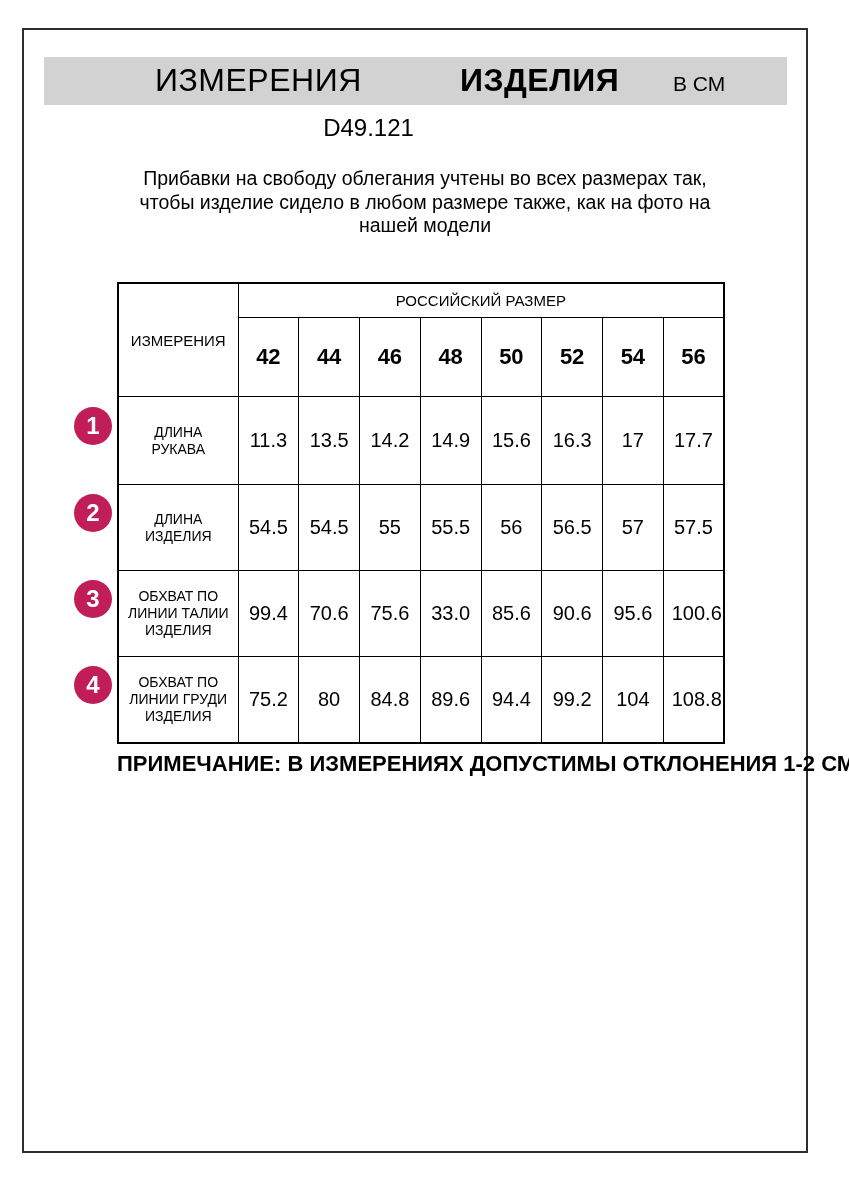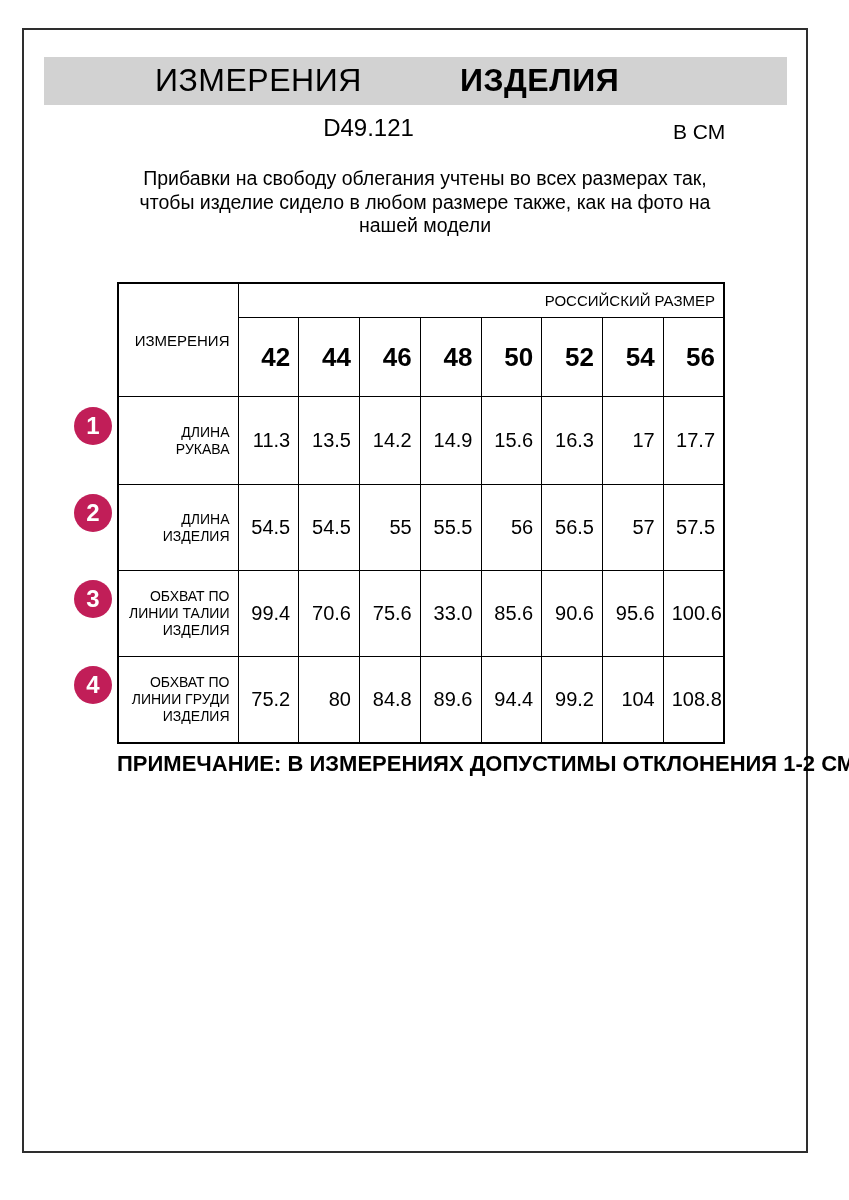--- a/index.html
+++ b/index.html
@@ -19,48 +19,48 @@
   .title-bar .t1{
     position:absolute;left:111px;top:50%;transform:translateY(-52%);
     font-size:32px;font-weight:400;letter-spacing:.5px;white-space:nowrap;
   }
   .title-bar .t2{
     position:absolute;left:416px;top:50%;transform:translateY(-52%);
     font-size:32px;font-weight:700;letter-spacing:.5px;white-space:nowrap;
   }
   .title-bar .t3{
     position:absolute;left:629px;top:50%;transform:translateY(-38%);
-    font-size:21px;font-weight:400;white-space:nowrap;margin-top:48px;
+    font-size:21px;font-weight:400;white-space:nowrap;
   }
   .product-code{
     position:absolute;left:22px;top:114px;width:693px;text-align:center;
     font-size:24px;font-weight:400;
   }
   .description{
     position:absolute;left:115px;top:143px;width:620px;text-align:center;
     font-size:19.5px;line-height:23.5px;font-weight:400;margin-top:24px;
   }
   table.size-table{
     position:absolute;left:117px;top:282px;width:606px;
     border-collapse:collapse;table-layout:fixed;
     border:2px solid #000;
   }
   table.size-table td{
-    border:1px solid #000;text-align:right;vertical-align:middle;
+    border:1px solid #000;text-align:center;vertical-align:middle;
     padding:8px;overflow:hidden;
   }
   col.c-label{width:120px;}
   col.c-size{width:60.75px;}
   tr.r-group{height:21px;}
   tr.r-sizes{height:79px;}
   tr.r-d0{height:88px;}
   tr.r-d{height:86px;}
   td.corner{font-size:15px;}
   td.group{font-size:15px;}
-  td.size{font-size:26px;font-weight:700;}
+  td.size{font-size:22px;font-weight:700;}
   td.lbl{font-size:14px;line-height:17px;padding:2px 7px;}
   td.val{font-size:20px;}
   .badge{
     position:absolute;left:74px;width:38px;height:38px;border-radius:50%;
     background:#c11e58;color:#fff;font-size:24px;font-weight:700;
     display:flex;align-items:center;justify-content:center;line-height:1;
   }
   .note{
     position:absolute;left:117px;top:751px;width:606px;text-align:center;
     font-size:22px;font-weight:700;white-space:nowrap;

